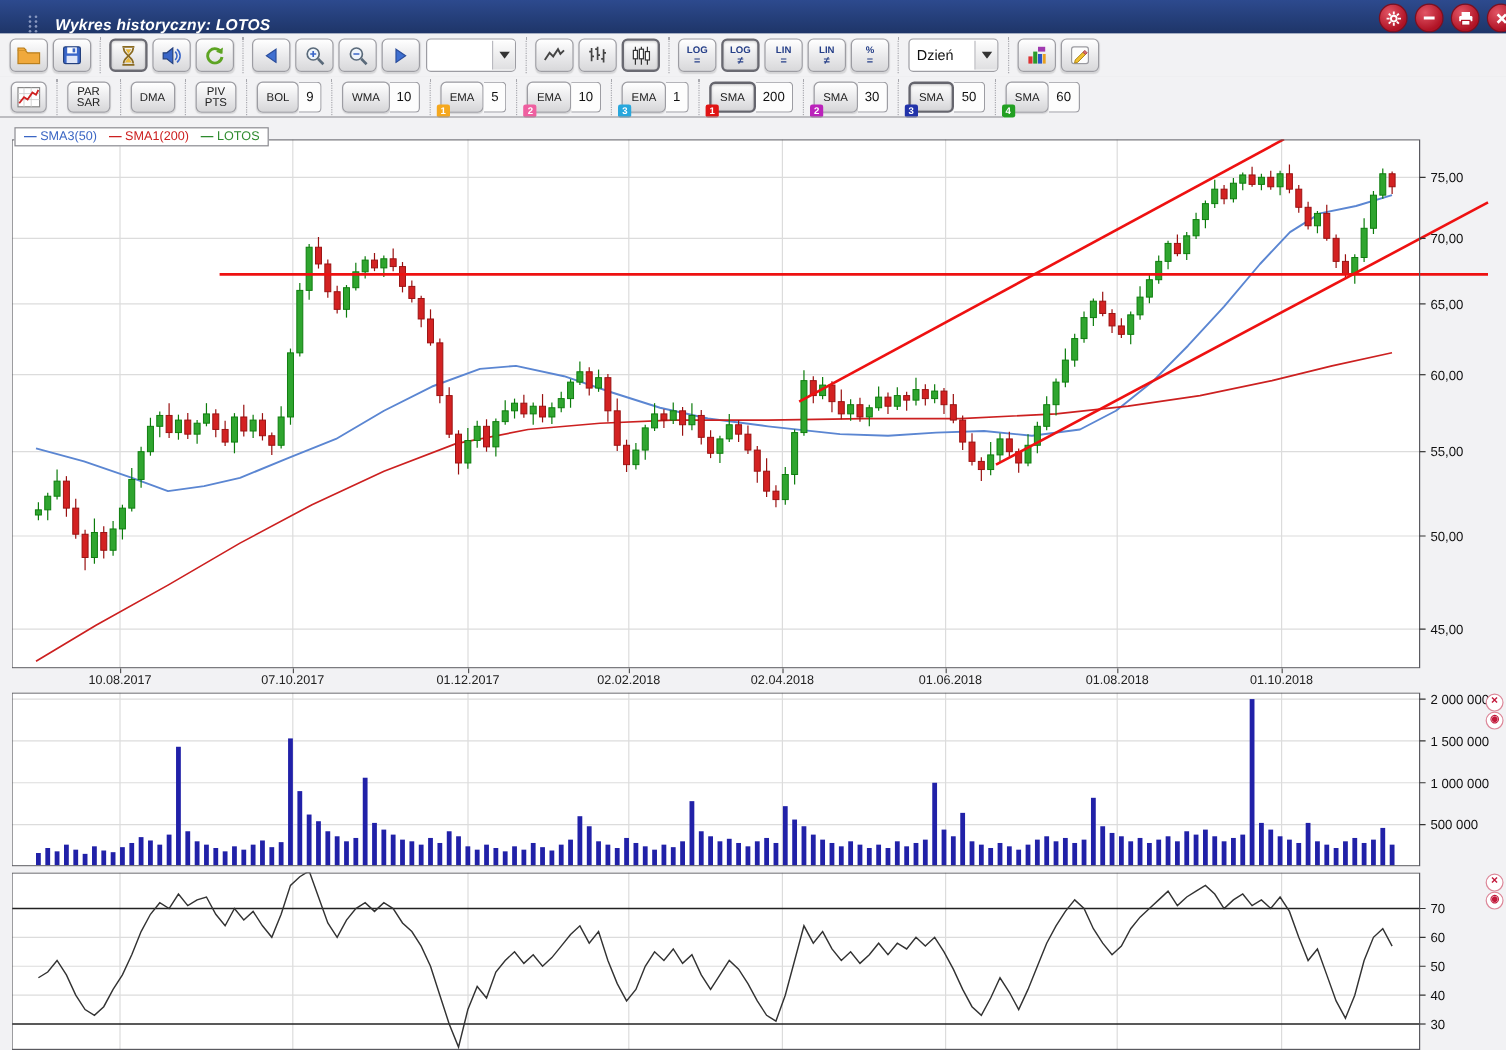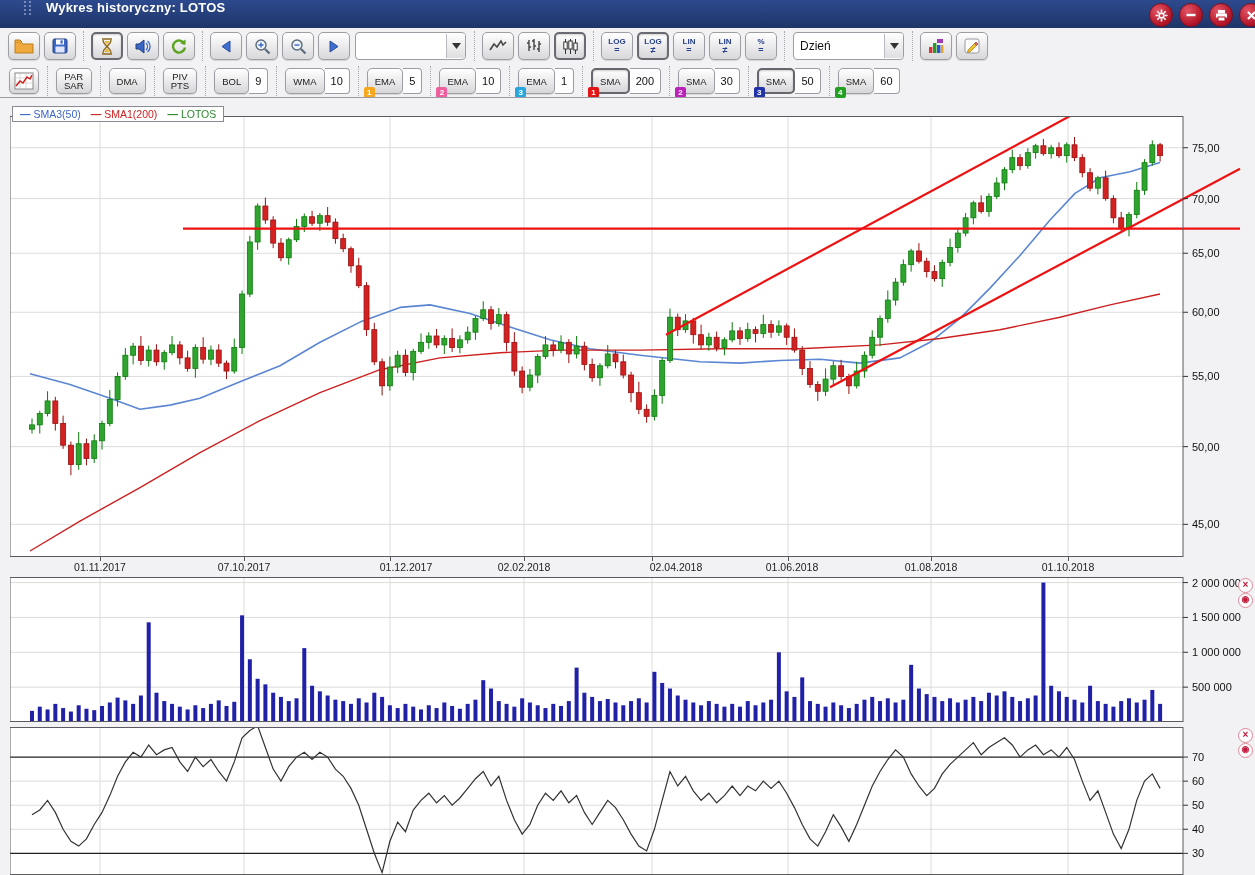--- a/index.html
+++ b/index.html
@@ -1,41 +1,41 @@
 <!DOCTYPE html>
 <html><head>
 <meta charset="utf-8">
 <style>
   html,body{margin:0;padding:0;background:#e8e8ea;}
   #app{position:relative;width:1255px;height:875px;background:#f2f2f4;overflow:hidden;
        font-family:"Liberation Sans",sans-serif;-webkit-font-smoothing:antialiased;}
   
   .titlebar{position:absolute;left:0;top:0;width:1255px;height:28px;
-    background:linear-gradient(#2d4a8e,#1e3568);display:flex;align-items:flex-start;}
+    background:linear-gradient(#2d4a8e,#1e3568);display:flex;align-items:flex-end;font-style:italic;}
   .grip{width:14px;height:16px;margin-left:22px;opacity:.75;}
   .wtitle{color:#fff;font-weight:bold;font-size:13px;margin-left:10px;letter-spacing:.2px;}
   .winbtns{position:absolute;right:-8px;top:3px;display:flex;gap:6px;}
   .winbtn{width:22px;height:22px;border-radius:50%;border:1px solid #7b1020;
     background:radial-gradient(circle at 35% 30%,#e25565,#b01325 70%);
     display:flex;align-items:center;justify-content:center;cursor:pointer;}
   
   .tbar{position:absolute;left:0;width:1255px;display:flex;align-items:center;background:#f2f2f4;}
   #toolbar1{top:28px;height:36px;border-bottom:1px solid #e0e0e2;padding-left:6px;}
   #toolbar2{top:64px;height:34px;padding-left:6px;}
   .tb-rule{position:absolute;left:0;top:97px;width:836px;height:0;border-bottom:1px solid #9a9aa0;}
   .tbtn{height:28px;min-width:32px;margin:0 2px;border:1px solid #9d9da3;border-radius:5px;
     background:linear-gradient(#ffffff,#e9e9eb 55%,#d8d8da);box-shadow:0 1px 1px rgba(0,0,0,.12);
     display:flex;align-items:center;justify-content:center;cursor:pointer;box-sizing:border-box;}
   .tbtn.active{border:2px solid #6a6a72;background:linear-gradient(#f2f2f2,#dcdcdе 55%,#cfcfd2);
     box-shadow:inset 0 1px 2px rgba(0,0,0,.18);}
   .sep{width:0;height:30px;border-left:1px dotted #a8a8ae;margin:0 5px;}
   .logbtn{flex-direction:column;line-height:8px;font-size:8px;font-weight:bold;color:#274089;padding:8px 4px;}
   .logbtn .u{font-size:9px;}
   .ddown{height:26px;border:1px solid #9d9da3;border-radius:4px;background:#fff;display:flex;
-    align-items:center;margin:0 3px;cursor:pointer;gap:36px;}
+    align-items:center;margin:0 3px;cursor:pointer;}
   .ddown .dval{font-size:12px;color:#111;padding:0 6px;min-width:42px;}
   .ddown .darr{width:18px;height:24px;border-left:1px solid #b9b9bf;
     background:linear-gradient(#fdfdfd,#dfdfe1);display:flex;align-items:center;justify-content:center;}
   
   .ibtn{display:flex;align-items:stretch;margin:0 3px;position:relative;cursor:pointer;}
   .ilab{border:1px solid #9d9da3;border-radius:5px;background:linear-gradient(#ffffff,#e9e9eb 55%,#d6d6d8);
     box-shadow:0 1px 1px rgba(0,0,0,.12);display:flex;align-items:center;justify-content:center;
     font-size:9.5px;color:#222;padding:0 7px;height:26px;box-sizing:border-box;white-space:pre;text-align:center;line-height:9px;}
   .ibtn.active .ilab{border:2px solid #66666e;box-shadow:inset 0 1px 2px rgba(0,0,0,.2);}
   .ival{border:1px solid #9d9da3;border-left:none;border-radius:0 4px 4px 0;background:#fdfdfd;
@@ -680,29 +680,29 @@
       <text x="1192" y="316.2527779055775" font-size="11" fill="#111" font-family="Liberation Sans, sans-serif">60,00</text>
       <line x1="1183" y1="376.4001459969109" x2="1188" y2="376.4001459969109" stroke="#333"></line>
       <text x="1192" y="380.4001459969109" font-size="11" fill="#111" font-family="Liberation Sans, sans-serif">55,00</text>
       <line x1="1183" y1="446.66563768643937" x2="1188" y2="446.66563768643937" stroke="#333"></line>
       <text x="1192" y="450.66563768643937" font-size="11" fill="#111" font-family="Liberation Sans, sans-serif">50,00</text>
       <line x1="1183" y1="524.340535085211" x2="1188" y2="524.340535085211" stroke="#333"></line>
       <text x="1192" y="528.340535085211" font-size="11" fill="#111" font-family="Liberation Sans, sans-serif">45,00</text>
     </svg>
   <div class="datestrip" id="datestrip">
       <div class="dtick" style="left: 90px;"></div>
-      <div class="dlabel" style="left: 90px;">01.11.2017</div>
+      <div class="dlabel" style="left: 90px;">10.08.2017</div>
       <div class="dtick" style="left: 234px;"></div>
       <div class="dlabel" style="left: 234px;">07.10.2017</div>
       <div class="dtick" style="left: 380px;"></div>
-      <div class="dlabel" style="left: 380px; margin-left: 16px;">01.12.2017</div>
+      <div class="dlabel" style="left: 380px;">01.12.2017</div>
       <div class="dtick" style="left: 514px;"></div>
       <div class="dlabel" style="left: 514px;">02.02.2018</div>
       <div class="dtick" style="left: 642px;"></div>
-      <div class="dlabel" style="left: 666px;">02.04.2018</div>
+      <div class="dlabel" style="left: 642px;">02.04.2018</div>
       <div class="dtick" style="left: 778px;"></div>
       <div class="dlabel" style="left: 782px;">01.06.2018</div>
       <div class="dtick" style="left: 921px;"></div>
       <div class="dlabel" style="left: 921px;">01.08.2018</div>
       <div class="dtick" style="left: 1058px;"></div>
       <div class="dlabel" style="left: 1058px; text-align: right;">01.10.2018</div>
     </div>
   <svg id="volume-chart" class="panel-svg" width="1245" height="145" viewBox="10 577 1245 145" style="top:577px">
       <rect x="10" y="577" width="1173" height="145" fill="#ffffff" stroke="none"></rect>
       <line x1="100" y1="577" x2="100" y2="722" stroke="#dcdcdc" stroke-width="1"></line>

